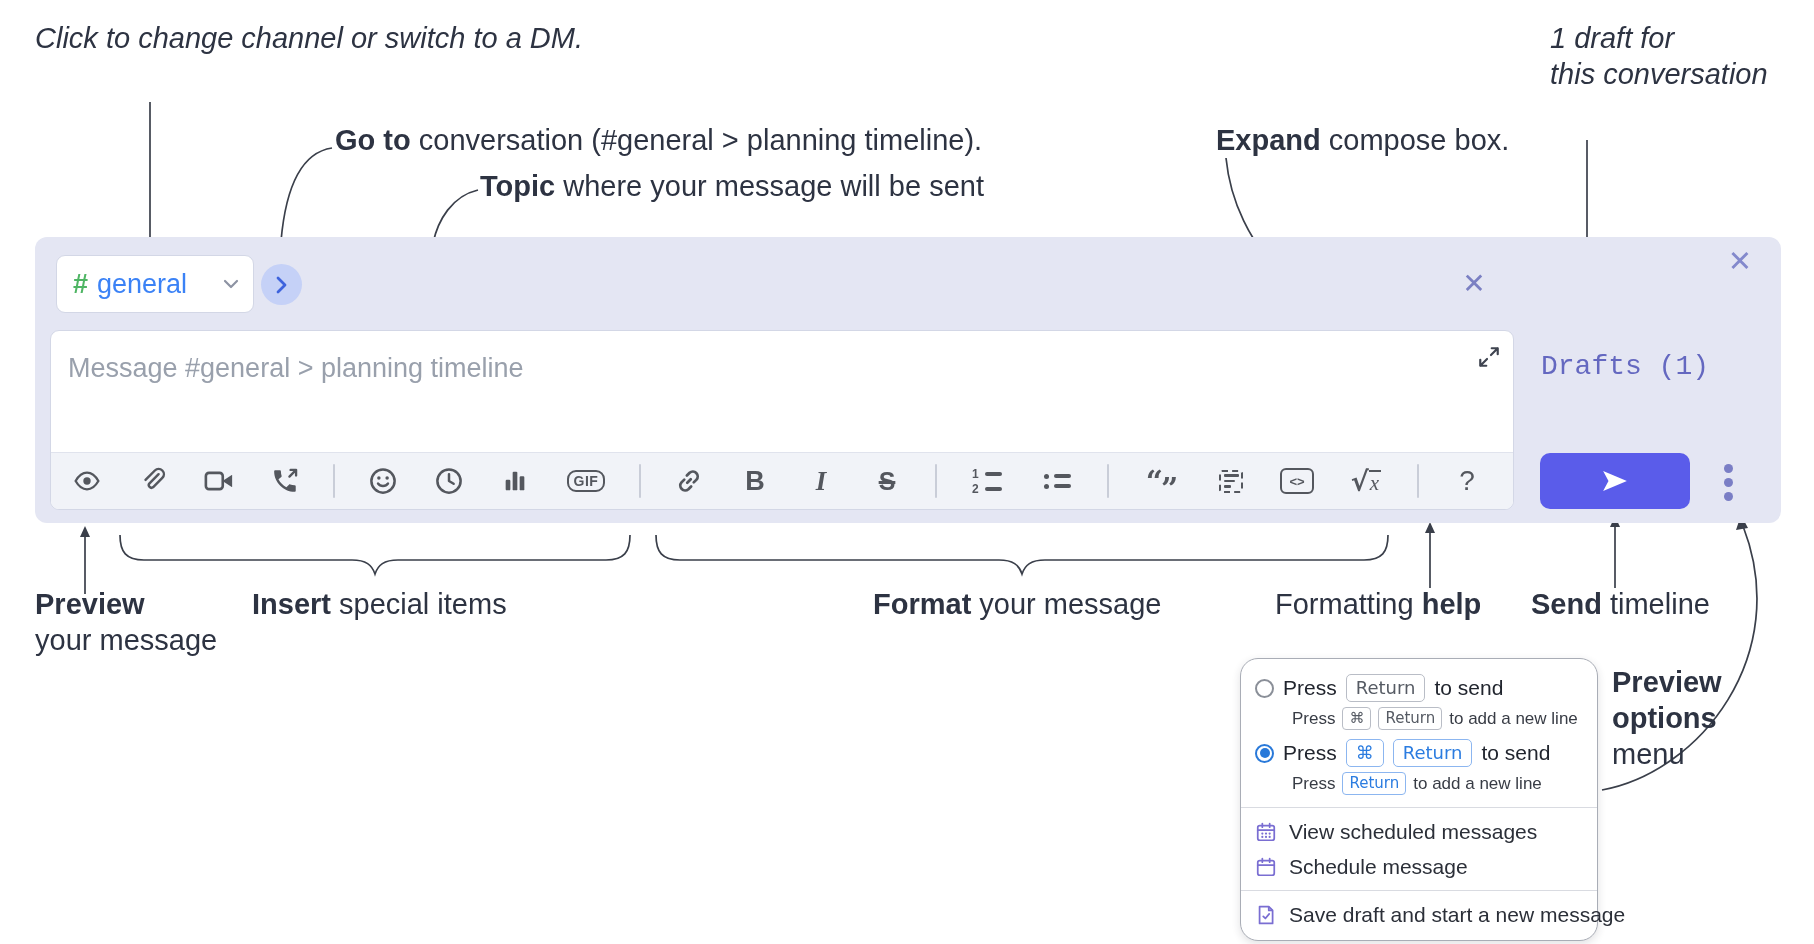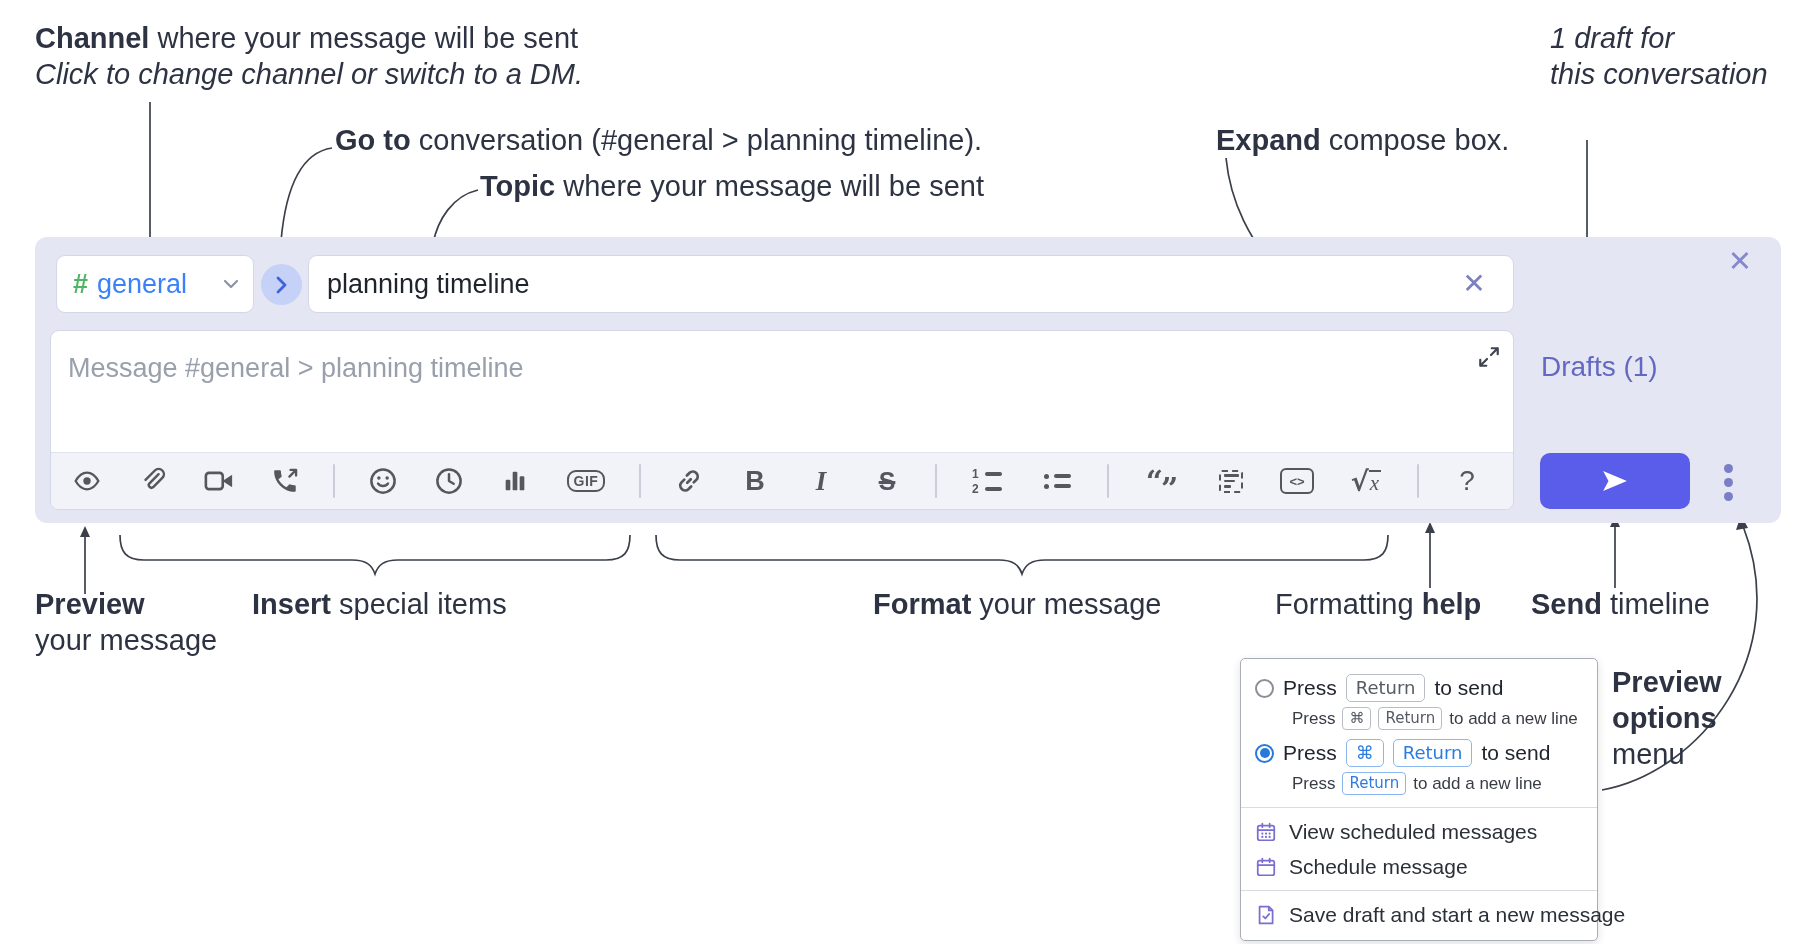--- a/index.html
+++ b/index.html
@@ -91,21 +91,21 @@
   .sendbtn{
     left:1540px;top:453px;width:150px;height:56px;background:#5a5cea;border-radius:10px;
     display:flex;align-items:center;justify-content:center;cursor:pointer;border:none;
   }
   .kebab{left:1710px;top:456px;width:36px;height:52px;display:flex;flex-direction:column;
     align-items:center;justify-content:center;gap:5px;cursor:pointer;}
   .kebab i{width:9px;height:9px;border-radius:50%;background:#7a7ec5;display:block;}
   
   .popup{
     left:1240px;top:658px;width:358px;background:#ffffff;
-    border:1.5px solid #a9adb6;border-radius:5px;box-shadow:0 3px 8px rgba(40,40,60,.14);
+    border:1.5px solid #a9adb6;border-radius:18px;box-shadow:0 3px 8px rgba(40,40,60,.14);
     box-sizing:border-box;padding:12px 0 8px 0;font-size:21px;color:#21252e;
   }
   .prow{display:flex;align-items:center;gap:9px;padding:3px 14px;white-space:nowrap;cursor:pointer;}
   .psub{display:flex;align-items:center;gap:7px;padding:2px 14px 6px 51px;font-size:17px;color:#383c45;white-space:nowrap;}
   .radio{width:19px;height:19px;border-radius:50%;border:2px solid #8a8f98;box-sizing:border-box;flex:none;}
   .radio.sel{border-color:#2979d9;position:relative;}
   .radio.sel:after{content:"";position:absolute;left:2.5px;top:2.5px;width:10px;height:10px;border-radius:50%;background:#2979d9;}
   .kbd{
     font-family:"DejaVu Sans",sans-serif;font-size:18px;color:#565b64;background:#fff;
     border:1px solid #b9bdc6;border-radius:5px;padding:0 9px;line-height:26px;display:inline-block;
@@ -136,21 +136,20 @@
     <polygon points="1425,533 1435,533 1430,522"></polygon>
   <path d="M1615 588 L1615 525"></path>
     <polygon points="1610,527 1620,527 1615,516"></polygon>
   <path d="M1602 790 C1700 772 1793 655 1743 526"></path>
     <polygon points="1736,530 1748,528 1741,515"></polygon>
   <path d="M120 535 C120 552 126 560 144 560 L352 560 C366 560 372 565 375 574 C378 565 384 560 398 560 L606 560 C624 560 630 552 630 535"></path>
   <path d="M656 535 C656 552 662 560 680 560 L999 560 C1013 560 1019 565 1022 574 C1025 565 1031 560 1045 560 L1364 560 C1382 560 1388 552 1388 535"></path>
 </svg>
 
 <div class="abs ann" style="left:35px;top:20px;">
-  <div><span class="b">Channel</span><span> where your message will be sent</span></div>
   <div class="i">Click to change channel or switch to a DM.</div>
 </div>
 <div class="abs ann" style="left:335px;top:122px;">
   <span class="b">Go to</span><span> conversation (#general &gt; planning timeline).</span>
 </div>
 <div class="abs ann" style="left:480px;top:168px;">
   <span class="b">Topic</span><span> where your message will be sent</span>
 </div>
 <div class="abs ann" style="left:1216px;top:122px;">
   <span class="b">Expand</span><span> compose box.</span>
@@ -169,23 +168,20 @@
       <polyline points="2,2 8,8 14,2" fill="none" stroke="#8d93a3" stroke-width="2.2" stroke-linecap="round" stroke-linejoin="round"></polyline>
     </svg>
   </div>
 
   <div class="abs gotobtn" style="left:226px;top:27px;">
     <svg width="12" height="18" viewBox="0 0 12 18">
       <polyline points="2,2 9,9 2,16" fill="none" stroke="#3e63dd" stroke-width="2.8" stroke-linecap="round" stroke-linejoin="round"></polyline>
     </svg>
   </div>
 
-  <div class="abs topicwrap" style="left:273px;top:18px;">
-    <input class="topicinput" spellcheck="false" value="planning timeline" style="">
-  </div>
   <div class="abs clearx" style="left:1421px;top:29px;">✕</div>
   <div class="abs closex" style="left:1687px;top:6px;">✕</div>
 
   <div class="abs msgwrap" style="left:15px;top:93px;">
     <textarea class="msgarea" spellcheck="false" placeholder="Message #general &gt; planning timeline" style=""></textarea>
     <div class="expandico">
       <svg width="24" height="24" viewBox="0 0 22 22">
         <path d="M13.5 3 H19 V8.5 M19 3 L12.8 9.2 M8.5 19 H3 V13.5 M3 19 L9.2 12.8" fill="none" stroke="#3f4450" stroke-width="2" stroke-linecap="round" stroke-linejoin="round"></path>
       </svg>
     </div>
@@ -299,21 +295,21 @@
             <span class="mx">x</span>
           </span>
       </div>
       <div class="tbdiv"></div>
       <div class="tbi">
           <span class="helpq">?</span>
         </div>
     </div>
   </div>
 
-  <div class="abs drafts" style="left:1506px;top:114px;">Drafts (1)</div>
+  <div class="abs drafts" style="left:1506px;top:114px;font-family:Liberation Mono, monospace;">Drafts (1)</div>
 
   <button class="abs sendbtn" style="left:1505px;top:216px;">
     <svg width="30" height="30" viewBox="0 0 24 24">
       <path d="M2.5 4 L21.5 12 L2.5 20 L6.8 12 Z" fill="#ffffff"></path>
     </svg>
   </button>
 
   <div class="abs kebab" style="left:1675px;top:219px;">
     <i></i>
       <i></i>

